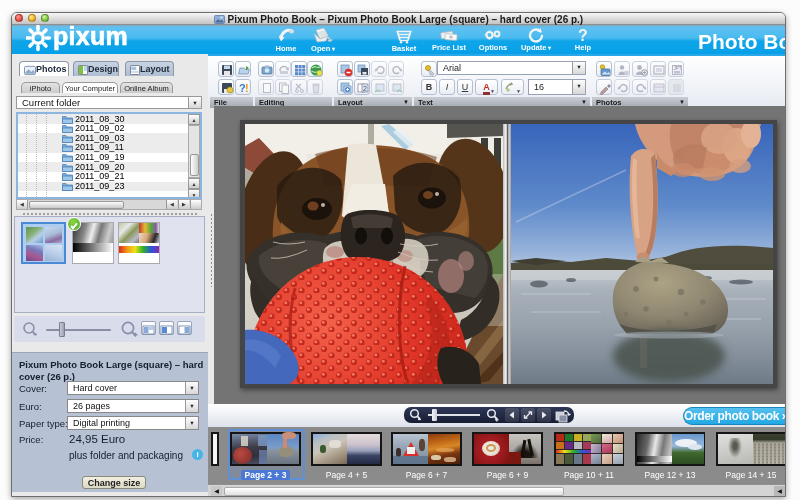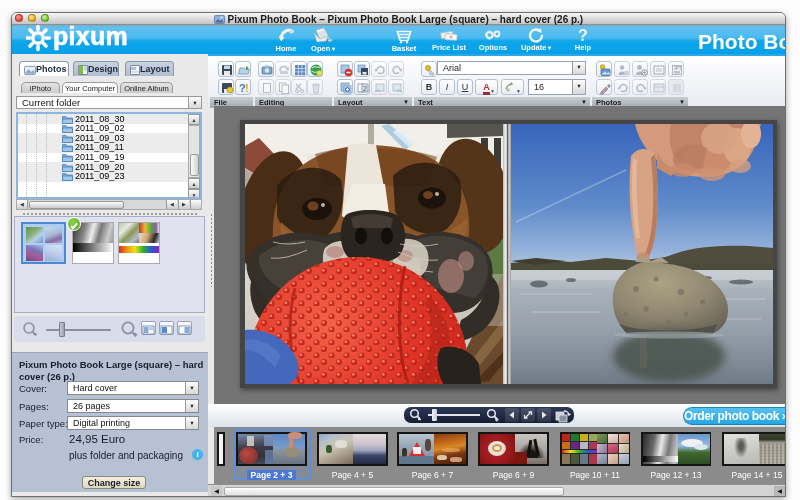--- a/index.html
+++ b/index.html
@@ -42,21 +42,21 @@
 #canvas { position:absolute; left:6px; top:52px; width:571px; height:298px; background:#747474; }
 #book { position:absolute; left:26px; top:14px; width:537px; height:268px; background:#454545; box-shadow:1px 2px 5px rgba(0,0,0,0.45); }
 #lphoto { position:absolute; left:5px; top:4px; width:258px; height:260px; }
 #rphoto { position:absolute; left:271px; top:4px; width:262px; height:260px; }
 #gutter { position:absolute; left:263px; top:4px; width:8px; height:260px; background:linear-gradient(90deg,#b8b8b8,#efefef 30%,#c8c8c8 45%,#5a5a5a 55%,#d8d8d8 75%,#9a9a9a); }
 
 #band { position:absolute; left:0; top:350px; width:100%; height:23px; background:linear-gradient(#ffffff,#dde1ea); }
 #zoombar { position:absolute; left:196px; top:3px; width:170px; height:16px; background:linear-gradient(#2e3756,#161d33); border-radius:7px; }
 #orderbtn { position:absolute; left:475px; top:3px; width:103px; height:18px; background:linear-gradient(#56c0ee,#22a7e4); border:1px solid #1a87ba; border-right:none; border-radius:9px 0 0 9px; color:#fff; font-size:12px; font-weight:bold; text-align:center; line-height:16px; white-space:nowrap; overflow:hidden; letter-spacing:-0.4px; }
 
-#strip { position:absolute; left:6px; top:373px; width:100%; height:58px; background:#8b8b8b; }
+#strip { position:absolute; left:0; top:373px; width:100%; height:58px; background:#8b8b8b; }
 .pthumb { position:absolute; top:5px; height:34px; border:2px solid #151515; }
 .plabel { position:absolute; top:43px; height:10px; font-size:8.5px; color:#fff; text-align:center; }
 #selbox { position:absolute; left:20px; top:2px; width:77px; height:51px; border:2px solid #5e8fd8; border-radius:2px; background:rgba(90,140,220,0.18); }
 #stripscroll { position:absolute; left:0; top:430px; width:100%; height:13px; background:#d4d4d4; border-top:1px solid #909090; }
 </style>
 </head>
 <body>
 <div id="win">
   <div id="titlebar">
     <div class="light" style="left:3px; background:radial-gradient(circle at 35% 30%, #ff9d96, #ec4d42 60%, #c33931);"></div>
@@ -196,20 +196,27 @@
           </svg>
           <span class="fname">2011_09_19</span>
         </div>
       <div class="frow" style="background:#ececec;">
           <svg class="fic" width="11" height="9" viewBox="0 0 11 9">
             <path d="M0.5 1.5 h3.5 l1 1.5 h5.5 v5.5 h-10 z" fill="#76aede" stroke="#4a7ab0" stroke-width="0.7"></path>
             <path d="M0.5 4 h10 v4.5 h-10 z" fill="#9cc6ea" stroke="#4a7ab0" stroke-width="0.7"></path>
           </svg>
           <span class="fname">2011_09_20</span>
         </div>
+      <div class="frow">
+          <svg class="fic" width="11" height="9" viewBox="0 0 11 9">
+            <path d="M0.5 1.5 h3.5 l1 1.5 h5.5 v5.5 h-10 z" fill="#76aede" stroke="#4a7ab0" stroke-width="0.7"></path>
+            <path d="M0.5 4 h10 v4.5 h-10 z" fill="#9cc6ea" stroke="#4a7ab0" stroke-width="0.7"></path>
+          </svg>
+          <span class="fname">2011_09_21</span>
+        </div>
       <div class="frow" style="background:#ececec;">
           <svg class="fic" width="11" height="9" viewBox="0 0 11 9">
             <path d="M0.5 1.5 h3.5 l1 1.5 h5.5 v5.5 h-10 z" fill="#76aede" stroke="#4a7ab0" stroke-width="0.7"></path>
             <path d="M0.5 4 h10 v4.5 h-10 z" fill="#9cc6ea" stroke="#4a7ab0" stroke-width="0.7"></path>
           </svg>
           <span class="fname">2011_09_23</span>
         </div>
       <div style="position:absolute; left:8px; top:0; width:1px; height:100%; border-left:1px dotted #bbb;"></div>
       <div style="position:absolute; left:18px; top:0; width:1px; height:100%; border-left:1px dotted #bbb;"></div>
       <div style="position:absolute; left:28px; top:0; width:1px; height:100%; border-left:1px dotted #bbb;"></div>
@@ -274,21 +281,21 @@
           </svg></div>
       <div style="position:absolute; left:163px; top:5px; width:15px; height:14px; background:linear-gradient(#fff,#dde2ee); border:1px solid #9aa4b8; border-radius:2px;"><svg width="13" height="12" viewBox="0 0 13 12">
             <rect x="1" y="2" width="11" height="8" fill="#fff" stroke="#6a82a8" stroke-width="0.8"></rect>
             <rect x="6.5" y="3" width="5" height="6" fill="#88aad8"></rect>
           </svg></div>
     </div>
     <div id="infopanel">
       <div style="position:absolute; left:7px; top:6px; width:186px; font-weight:bold; font-size:9.5px; line-height:12px;">Pixum Photo Book Large (square) – hard cover (26 p.)</div>
       <div class="iplabel" style="top:30px;">Cover:</div>
       <div class="ipdd" style="top:28px;">Hard cover<span class="ddarrow">▼</span></div>
-      <div class="iplabel" style="top:48px;">Pages:</div>
+      <div class="iplabel" style="top:48px;">Euro:</div>
       <div class="ipdd" style="top:46px;">26 pages<span class="ddarrow">▼</span></div>
       <div class="iplabel" style="top:65px;">Paper type:</div>
       <div class="ipdd" style="top:63px;">Digital printing<span class="ddarrow">▼</span></div>
       <div class="iplabel" style="top:81px;">Price:</div>
       <div style="position:absolute; left:57px; top:80px; font-size:11.5px;">24,95 Euro</div>
       <div style="position:absolute; left:57px; top:97px; font-size:10px;">plus folder and packaging</div>
       <div style="position:absolute; left:180px; top:96px; width:11px; height:11px; border-radius:50%; background:#45b5e8; color:#fff; font-size:8px; font-weight:bold; text-align:center; line-height:11px;">i</div>
       <div style="position:absolute; left:70px; top:123px; width:64px; height:13px; background:linear-gradient(#f2efe2,#ddd9c4); border:1px solid #8a8a7a; border-radius:3px; font-size:9px; font-weight:bold; color:#222; text-align:center; line-height:12px;">Change size</div>
     </div>
   </div>

